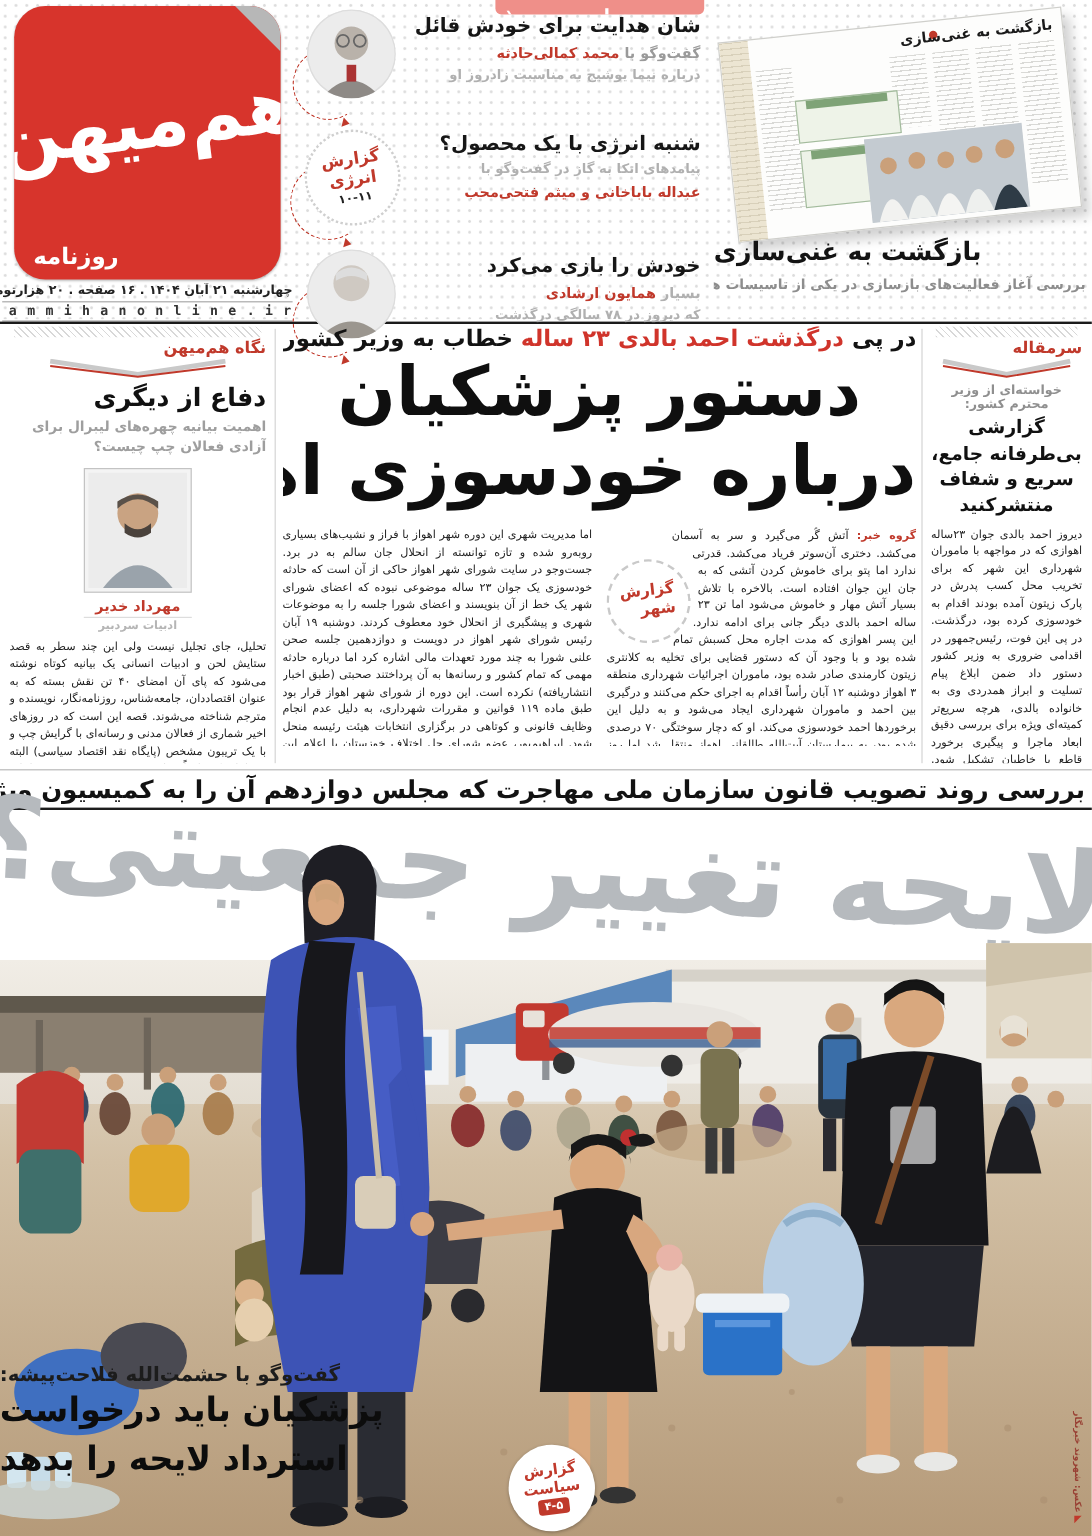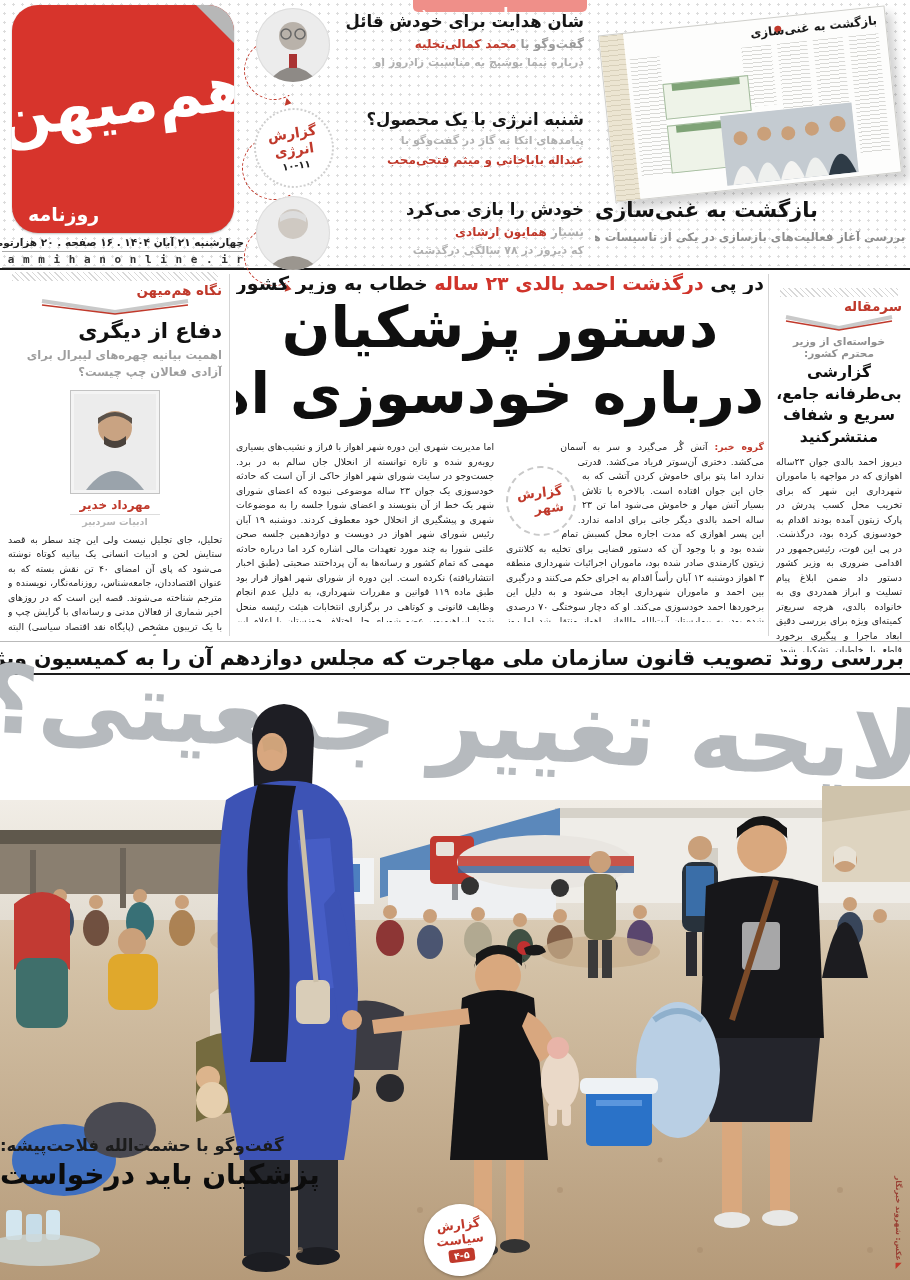--- a/index.html
+++ b/index.html
@@ -66,21 +66,21 @@
   .thumb-caption-s { position:absolute; left:595px; top:230px; width:310px; text-align:left; font-size:11.5px; font-weight:700; color:#8d8d8d; white-space:nowrap; overflow:hidden; direction:rtl; }
 
   
   .vsep { position:absolute; top:274px; width:1px; height:362px; background:#d5d5d5; }
   .col-label { position:relative; }
   .col-label .hatch { height:9px; margin:0 4px;
     background:repeating-linear-gradient(45deg, #d8d8d8 0 1px, transparent 1px 4px); }
   .col-label .lbl { color:#c0392b; font-weight:900; font-size:13.5px; margin:1px 0; }
   .col-label svg { display:block; margin:0 auto; }
 
-  .edit-col { position:absolute; left:776px; top:288px; width:126px; height:364px; overflow:hidden; }
+  .edit-col { position:absolute; left:776px; top:272px; width:126px; height:364px; overflow:hidden; }
   .edit-kicker { margin-top:4px; text-align:center; font-size:10.5px; font-weight:800; color:#8f8f8f; }
   .edit-title { margin-top:3px; text-align:center; font-size:15.5px; font-weight:900; color:#111; line-height:1.4; }
   .edit-body { margin-top:6px; font-size:9.3px; line-height:1.56; color:#222; text-align:justify; text-align-last:right; }
 
   .center-col { position:absolute; left:236px; top:272px; width:528px; height:364px; overflow:hidden; }
   .m-kicker { text-align:center; font-size:19px; font-weight:900; color:#131313; white-space:nowrap; overflow:hidden; }
   .m-kicker .red { color:#d0342b; }
   .m-headline { text-align:center; font-size:57px; font-weight:900; color:#0f0f0f; line-height:1.16; letter-spacing:-1px; white-space:nowrap; }
   .m-body { margin-top:14px; display:flex; gap:12px; direction:rtl; }
   .m-bcol { width:258px; font-size:9.3px; line-height:1.56; color:#222; text-align:justify; text-align-last:right; height:182px; overflow:hidden; }
@@ -153,39 +153,39 @@
         <svg width="74" height="74" viewBox="0 0 74 74">
           <circle cx="37" cy="28" r="14" fill="#b9b2aa"></circle>
             <path d="M12 74 Q37 44 62 74 Z" fill="#8e8a86"></path>
           <rect x="33" y="46" width="8" height="14" fill="#a33"></rect>
           <circle cx="30" cy="26" r="5" fill="none" stroke="#666" stroke-width="1.5"></circle>
             <circle cx="44" cy="26" r="5" fill="none" stroke="#666" stroke-width="1.5"></circle>
         </svg>
       </div>
       <div class="t-text" style="top:8px;">
         <div class="t-title">شان هدایت برای خودش قائل بود</div>
-        <div class="t-line2"><span>گفت‌وگو با</span> <span class="red">محمد کمالی‌تخلیه</span></div>
+        <div class="t-line2"><span>گفت‌وگو با</span> <span class="red">محمد کمالی‌حادثه</span></div>
         <div class="t-line3">درباره نیما یوشیج به مناسبت زادروز او</div>
       </div>
     </div>
 
     <div class="t-item" style="top:102px;height:94px;">
       <div class="arc" style="left:2px;top:34px;width:64px;height:64px;"></div>
       <div class="badge-circle" style="top:6px;">
         <div class="b-label">گزارش انرژی</div>
         <div class="b-pages">۱۰-۱۱</div>
       </div>
       <div class="t-text" style="top:8px;">
         <div class="t-title">شنبه انرژی با یک محصول؟</div>
         <div class="t-line3">پیامدهای اتکا به گاز در گفت‌وگو با</div>
         <div class="t-line2"><span class="red">عبداله باباخانی و میثم فتحی‌محب</span></div>
       </div>
     </div>
 
-    <div class="t-item" style="top:196px;height:80px;">
+    <div class="t-item" style="top:208px;height:80px;">
       <div class="arc" style="left:4px;top:30px;width:60px;height:60px;"></div>
       <div class="portrait" style="top:0px;width:74px;height:74px;">
         <svg width="74" height="74" viewBox="0 0 74 74">
           <circle cx="37" cy="28" r="15" fill="#cfc9c2"></circle>
             <path d="M10 74 Q37 46 64 74 Z" fill="#9b968f"></path>
           <path d="M24 20 Q37 10 50 20 L50 26 Q37 18 24 26 Z" fill="#ddd"></path>
         </svg>
       </div>
       <div class="t-text" style="top:4px;">
         <div class="t-title">خودش را بازی می‌کرد</div>
@@ -482,20 +482,21 @@
       <circle cx="840" cy="500" r="3"></circle>
         <circle cx="300" cy="560" r="3"></circle>
         <circle cx="660" cy="470" r="2.5"></circle>
         <circle cx="870" cy="560" r="3"></circle>
     </g>
   </svg>
 
   <div class="interview">
     <div class="ik">گفت‌وگو با حشمت‌الله فلاحت‌پیشه:</div>
     <div class="ih">پزشکیان باید درخواست</div>
+    <div class="ih">استرداد لایحه را بدهد</div>
   </div>
 
   <div class="pol-badge">
     <div class="pl">گزارش سیاست</div>
     <div class="pp">۴-۵</div>
   </div>
 
   <div class="credit">عکس: شهروند خبرنگار</div>
 
 </div>

